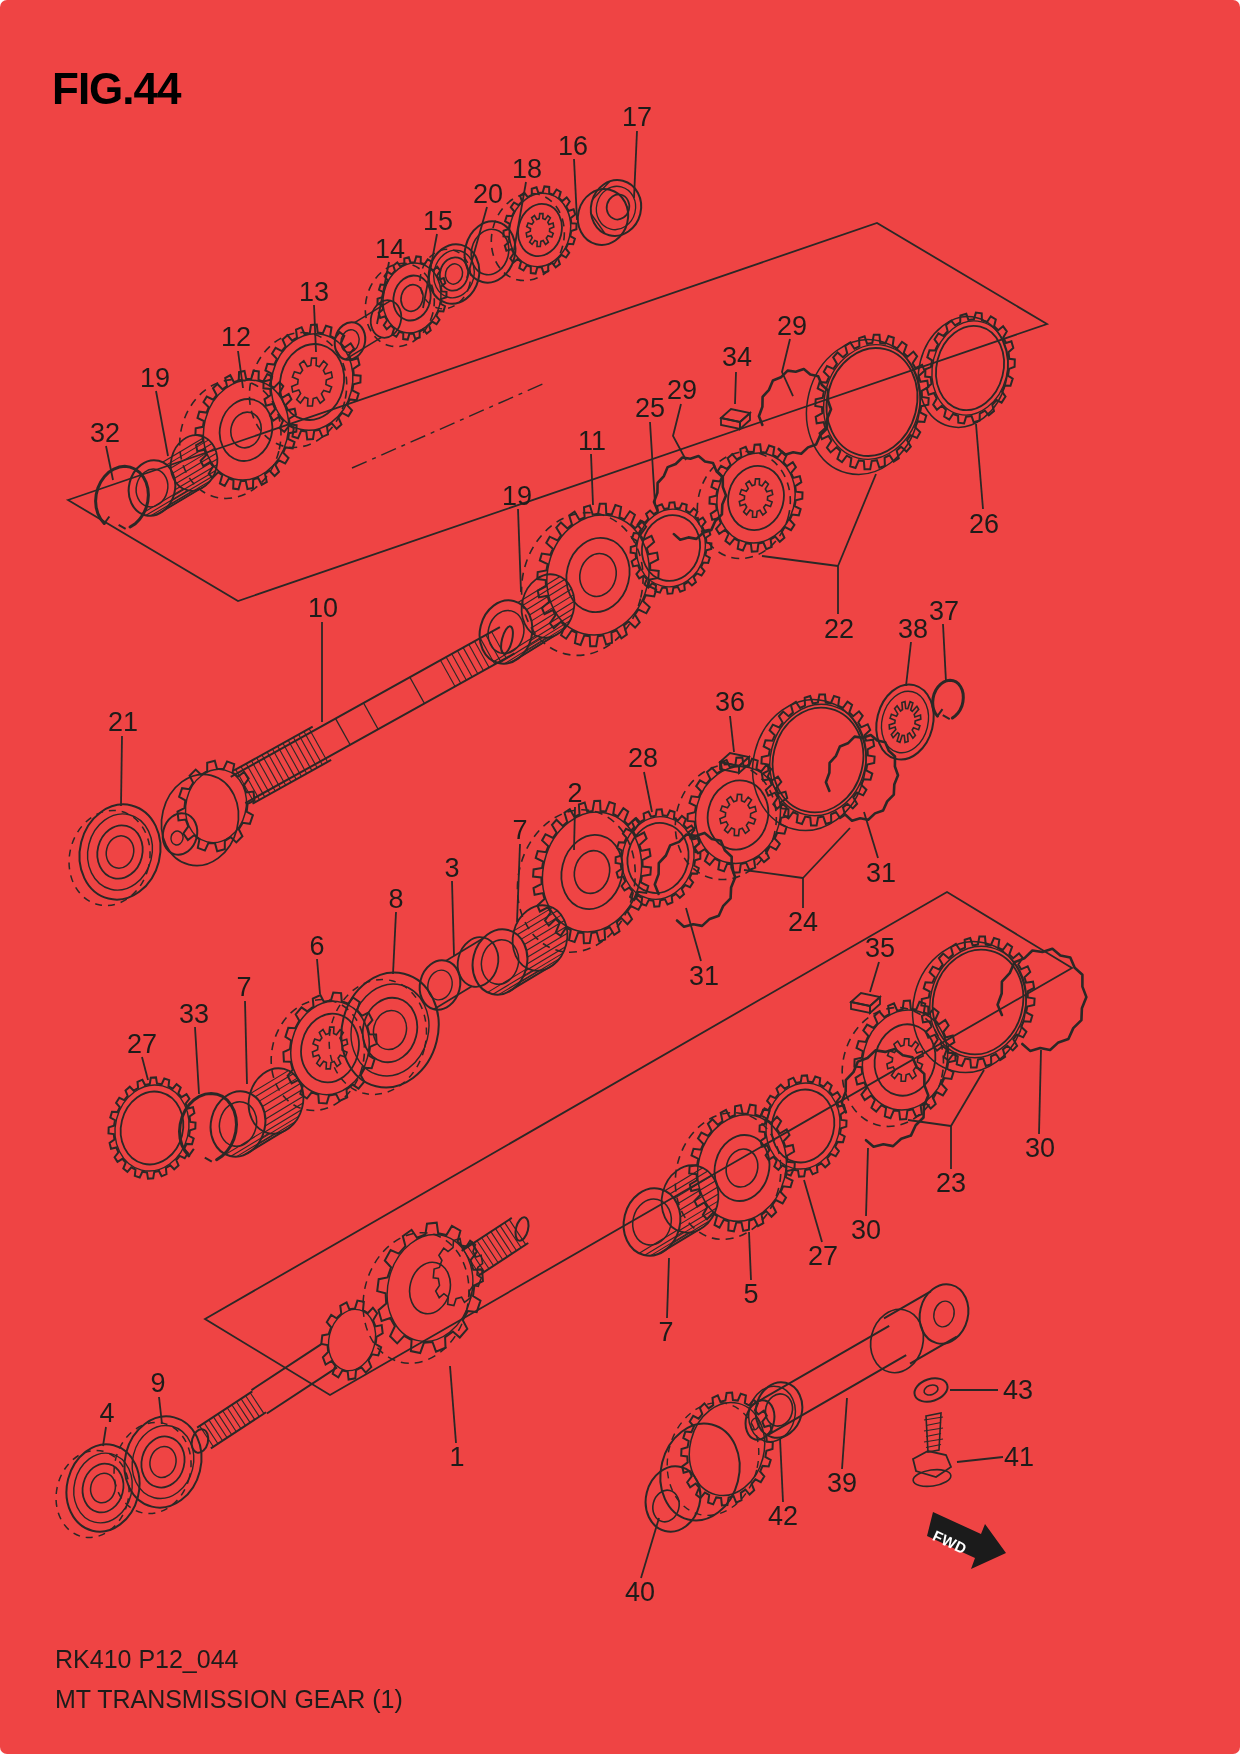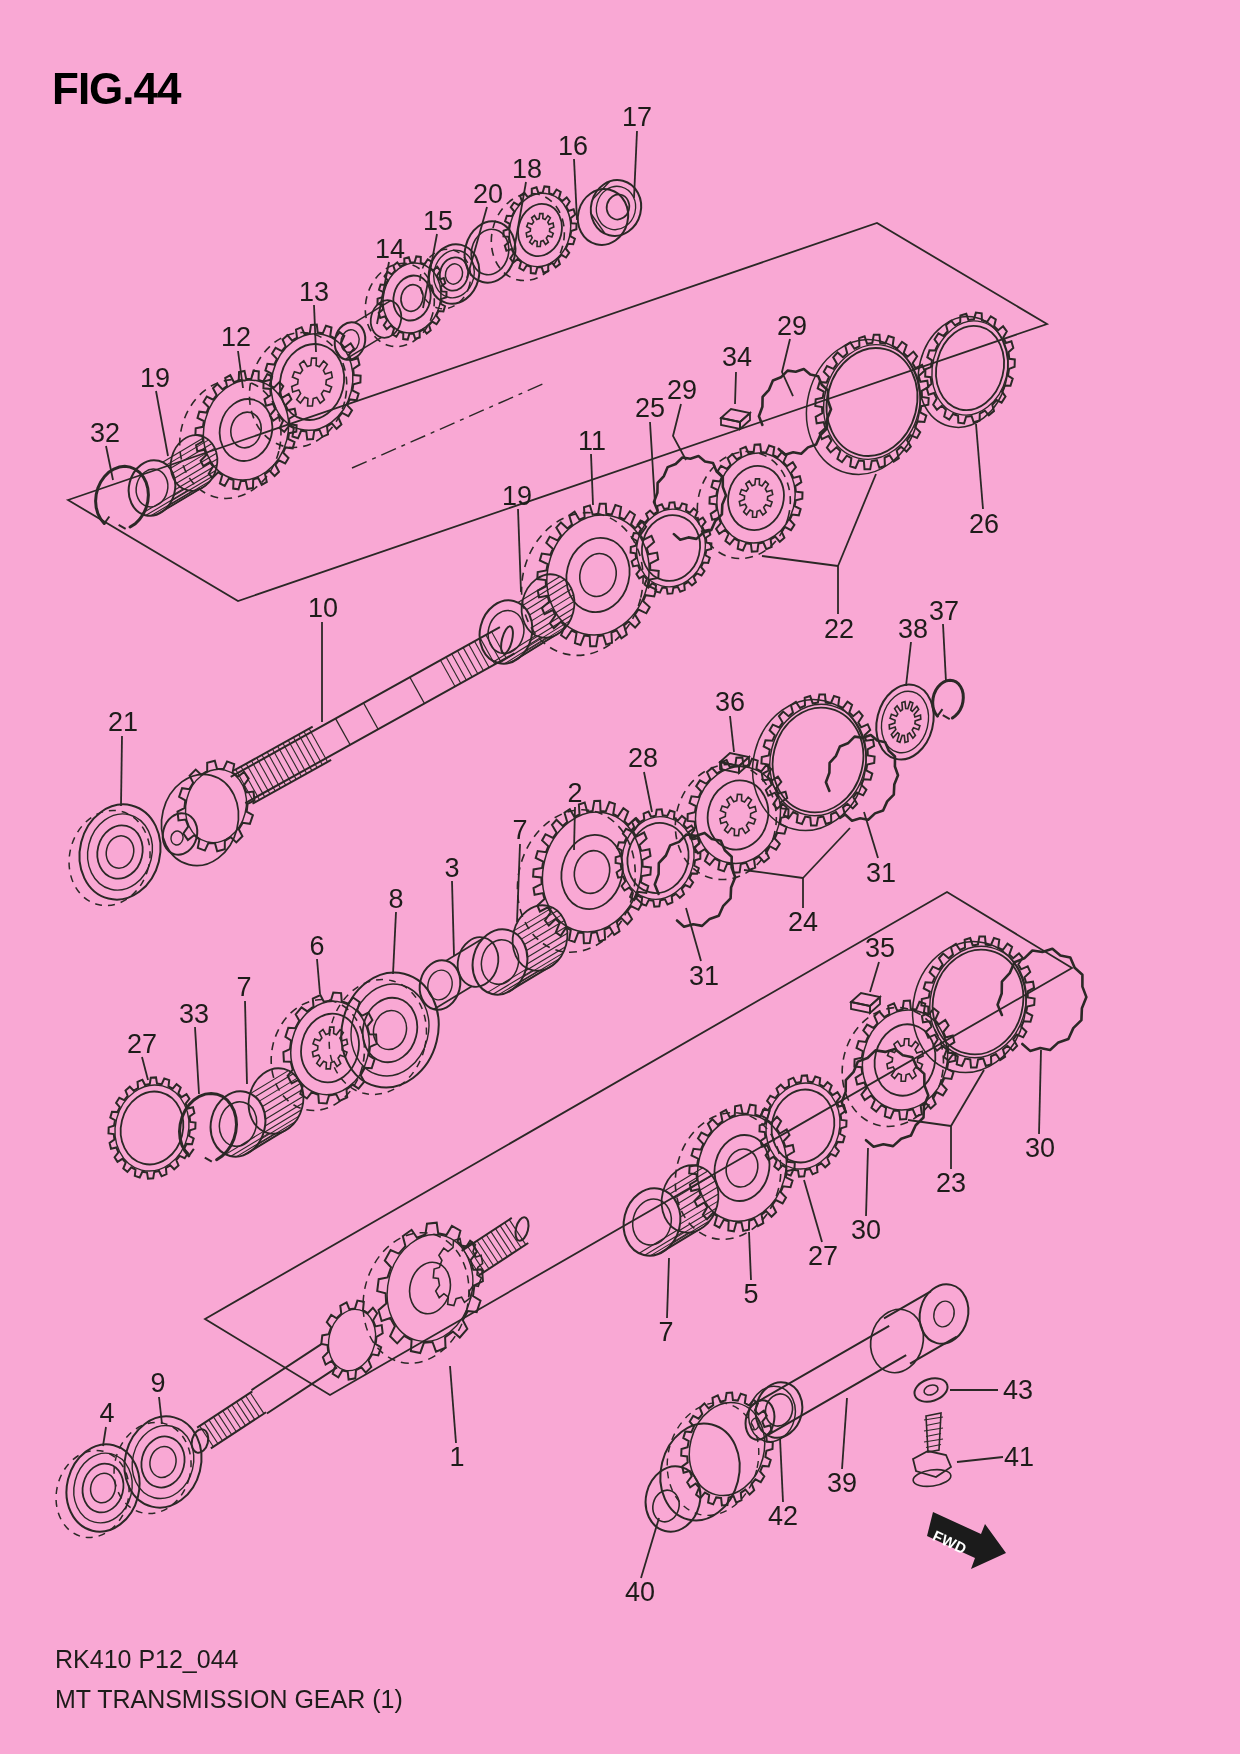--- a/index.html
+++ b/index.html
@@ -1,16 +1,16 @@
 <!DOCTYPE html>
 <html><head>
 <meta charset="utf-8">
 <style>
   html,body{margin:0;padding:0;background:#ffffff;}
-  .page{position:relative;width:1240px;height:1754px;background:#f9a8d4;overflow:hidden;}
+  .page{position:relative;width:1240px;height:1754px;background:#ef4444;overflow:hidden;border-radius:7px;}
   svg{display:block;}
   text{font-family:"Liberation Sans", sans-serif;}
   .title{font-size:44px;font-weight:600;letter-spacing:-1px;}
   .callout{font-size:27px;fill:#1e1c1a;}
   .footer{font-size:25px;fill:#1e1c1a;}
   .fwd-text{font-size:15px;font-weight:700;fill:#ffffff;letter-spacing:0.5px;}
 </style>
 </head>
 <body>
 

